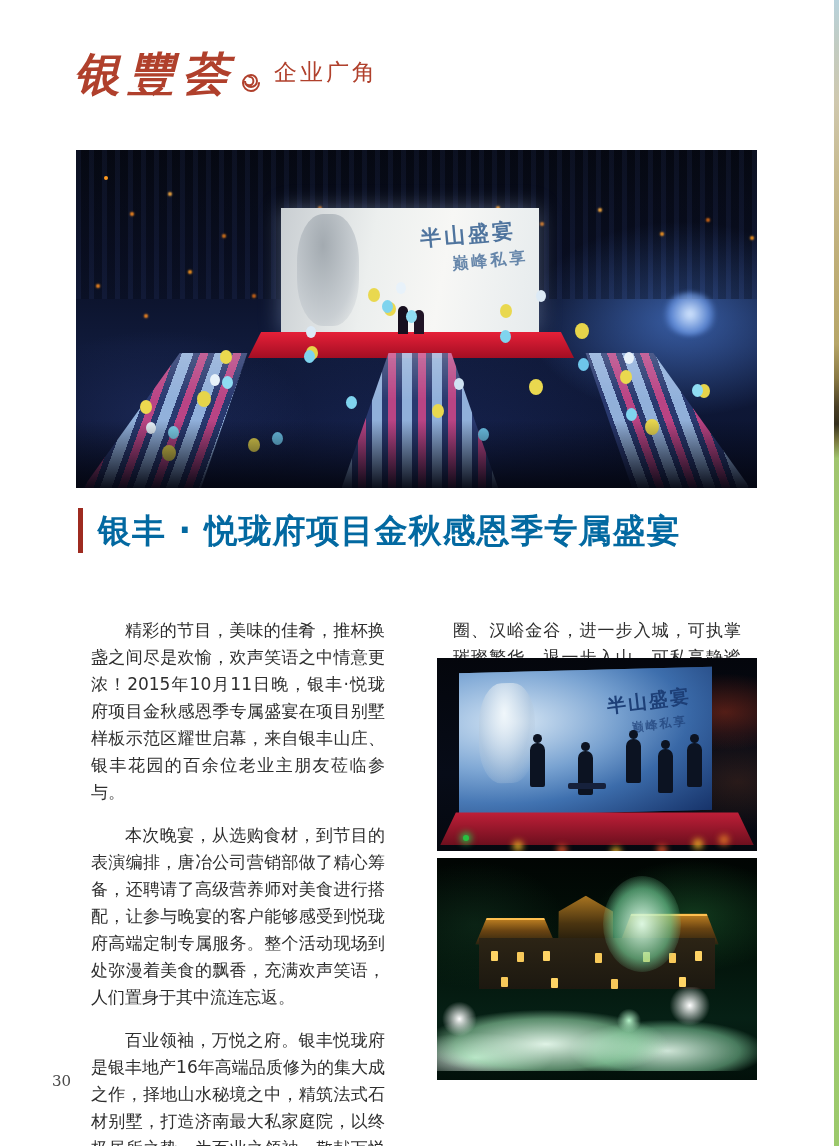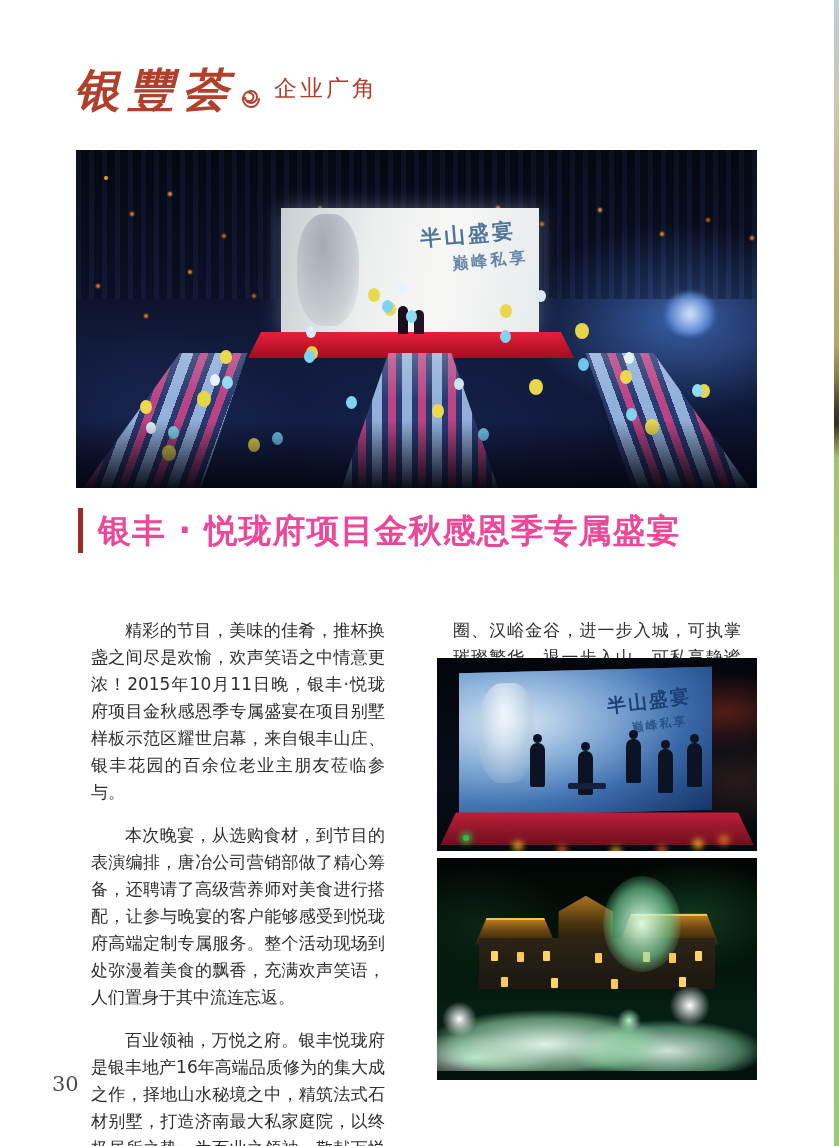--- a/index.html
+++ b/index.html
@@ -1,20 +1,20 @@
 <!DOCTYPE html>
 <html><head>
 <meta charset="utf-8">
 <style>
   html,body{margin:0;padding:0;background:#ffffff;}
   .page{position:relative;width:839px;height:1146px;background:#fff;overflow:hidden;
         font-family:"DejaVu Sans","Liberation Sans",sans-serif;}
 
   
-  .masthead{position:absolute;left:74px;top:60px;display:flex;align-items:flex-end;}
+  .masthead{position:absolute;left:74px;top:44px;display:flex;align-items:flex-end;}
   .logo-cal{font-family:"DejaVu Serif","Liberation Serif",serif;font-style:italic;font-weight:bold;
             font-size:46px;line-height:60px;color:#b0402c;letter-spacing:8px;}
   .swirl{margin:0 10px 8px 2px;}
   .section-label{font-size:23px;color:#b0402c;letter-spacing:3px;margin-bottom:16px;font-weight:500;}
 
   
   figure{margin:0;}
   .photo{position:absolute;overflow:hidden;}
   .photo *{position:absolute;}
 
@@ -69,21 +69,21 @@
       -110px 132px 0 0 #6ec6ea,24px 10px 0 0 #8fdcf2,118px 30px 0 0 #7fd4ee,
       196px 58px 0 0 #6ec6ea,244px 108px 0 0 #7fd4ee,310px 84px 0 0 #8fdcf2,
       96px 128px 0 0 #6ec6ea,-36px 96px 0 0 #7fd4ee;}
   .pb-balloons-w{left:320px;top:132px;width:10px;height:12px;border-radius:50%;background:#e8f2fa;
     box-shadow:-90px 44px 0 0 #dceaf6,-186px 92px 0 0 #e8f2fa,140px 8px 0 0 #dceaf6,
       228px 70px 0 0 #e8f2fa,58px 96px 0 0 #cfe2f2,-250px 140px 0 0 #e8f2fa;}
 
   
   .headline{position:absolute;left:78px;top:508px;display:flex;}
   .headline .bar{width:5px;background:#9e2b20;margin-right:15px;}
-  .headline h1{margin:0;font-size:33px;line-height:45px;font-weight:800;color:#ec4899;letter-spacing:1px;}
+  .headline h1{margin:0;font-size:33px;line-height:45px;font-weight:800;color:#0369a1;letter-spacing:1px;}
   .headline h1 span{display:block;}
 
   
   .col{position:absolute;top:601px;font-size:17px;line-height:27px;color:#2e2e2e;
        text-align:justify;text-justify:inter-ideograph;}
   .col-left{left:75px;width:326px;}
   .col-right{left:437px;width:320px;}
   .col p{margin:16px;text-indent:2em;}
   .col p.cont{text-indent:0;}
 
@@ -136,21 +136,21 @@
   .vl-crowd{left:0;bottom:4%;width:100%;height:38%;background:
     radial-gradient(circle 24px at 7% 38%, #ffffff, rgba(255,255,255,0) 72%),
     radial-gradient(circle 28px at 79% 22%, #ffffff, rgba(255,255,255,0) 72%),
     radial-gradient(circle 16px at 60% 40%, rgba(190,255,210,.95), transparent 75%),
     radial-gradient(ellipse 150px 42px at 34% 68%, rgba(236,255,242,.95), rgba(160,230,180,.55) 60%, transparent 82%),
     radial-gradient(ellipse 120px 38px at 72% 76%, rgba(228,250,236,.9), rgba(140,220,170,.5) 60%, transparent 82%),
     radial-gradient(ellipse 100px 32px at 12% 84%, rgba(232,250,240,.9), transparent 78%);}
 
   
   .pagenum{position:absolute;left:52px;top:1072px;font-family:"DejaVu Serif","Liberation Serif",serif;
-    font-size:21px;color:#4a4a4a;}
+    font-size:15px;color:#4a4a4a;}
   .edge-strip{position:absolute;right:0;top:0;width:5px;height:1146px;background:
     linear-gradient(180deg,#b8d2dc 0%,#c2ccc2 4%,#cfc8ae 9%,#c8bb90 15%,#bfae77 23%,
       #b7a668 30%,#8a7a45 33%,#4a4026 35.5%,#35301e 37%,#7a7a40 38.5%,
       #a0c46e 40%,#a2cd72 50%,#9cc96c 100%);}
 </style>
 </head>
 <body>
 
 <div class="page">
 

